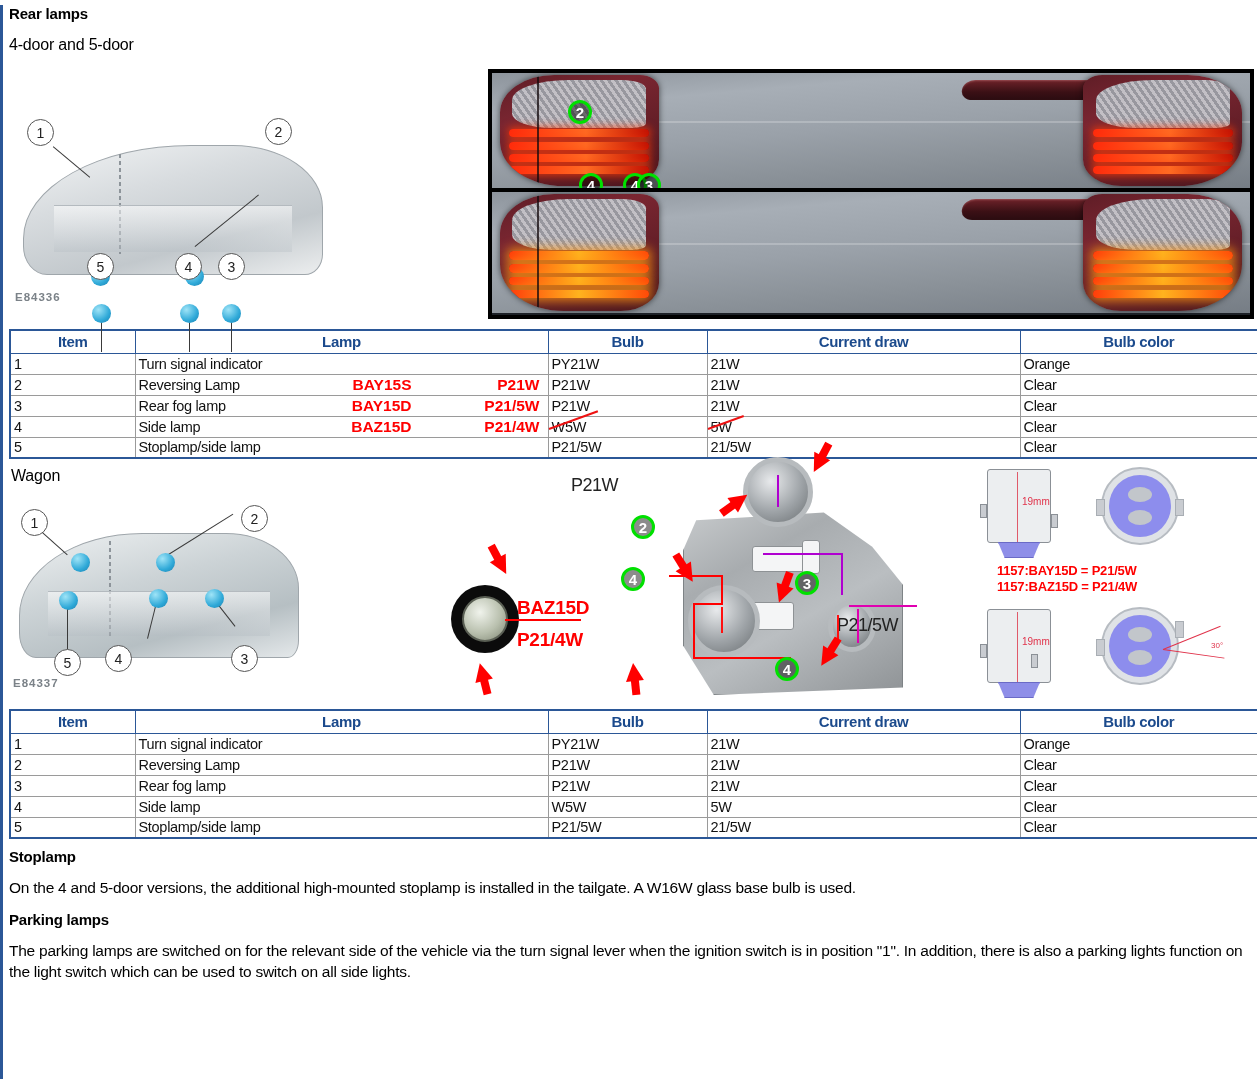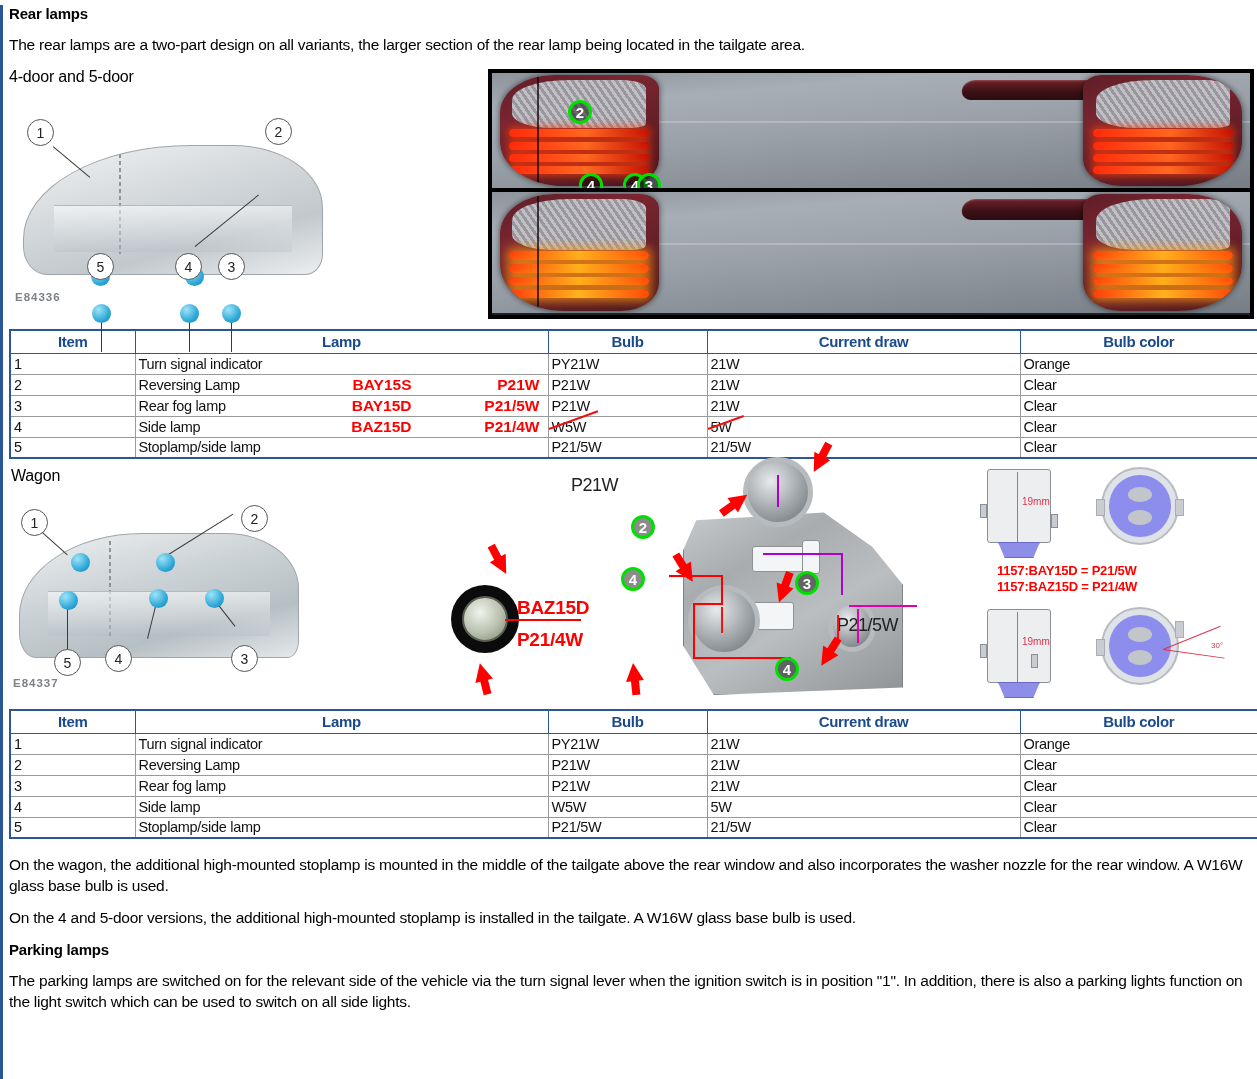--- a/index.html
+++ b/index.html
@@ -319,21 +319,20 @@
     position: absolute; color: #ff0000; font-weight: bold; font-size: 13px;
     letter-spacing: -0.2px; white-space: nowrap;
   }
 </style>
 </head>
 <body>
 
 <div class="page">
 
   <h3 class="section-head">Rear lamps</h3>
-  <p class="body-text">The rear lamps are a two-part design on all variants, the larger section of the rear lamp being located in the tailgate area.</p>
   <div class="subhead">4-door and 5-door</div>
 
   <div class="lamp-diagram ld1">
     <div class="lamp-shell"></div>
 
     <div class="bulb-dot" style="left:82px;top:162px;"></div>
     <div class="bulb-dot" style="left:176px;top:162px;"></div>
     <div class="bulb-dot" style="left:213px;top:199px;"></div>
     <div class="bulb-dot" style="left:171px;top:199px;"></div>
     <div class="bulb-dot" style="left:83px;top:199px;"></div>
@@ -659,19 +658,19 @@
           <td>Stoplamp/side lamp</td>
           <td>P21/5W</td>
           <td>21/5W</td>
           <td>Clear</td>
         </tr>
       </tbody>
     </table>
   </div>
 
   <div style="position:absolute;left:6px;top:838px;width:1248px;">
-    <p class="body-text">On the wagon, the additional high-mounted stoplamp is mounted in the middle of the tailgate above the rear window and also incorporates the washer nozzle for the rear window. A W16W glass base bulb is used.</p>
+    <h3 class="section-head">Stoplamp</h3>
     <p class="body-text">On the 4 and 5-door versions, the additional high-mounted stoplamp is installed in the tailgate. A W16W glass base bulb is used.</p>
     <h3 class="section-head" style="margin-top:13px;">Parking lamps</h3>
     <p class="body-text">The parking lamps are switched on for the relevant side of the vehicle via the turn signal lever when the ignition switch is in position "1". In addition, there is also a parking lights function on the light switch which can be used to switch on all side lights.</p>
   </div>
 
 </div>
 
 </body></html>

